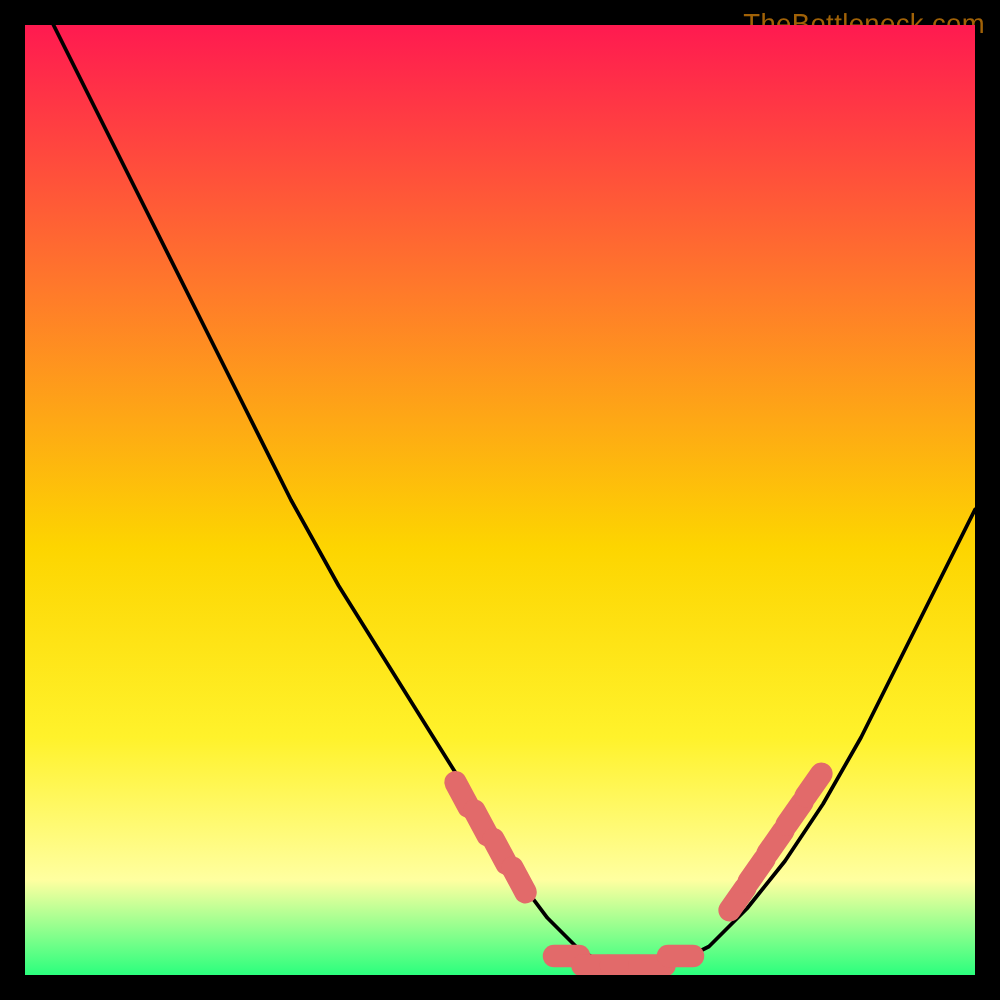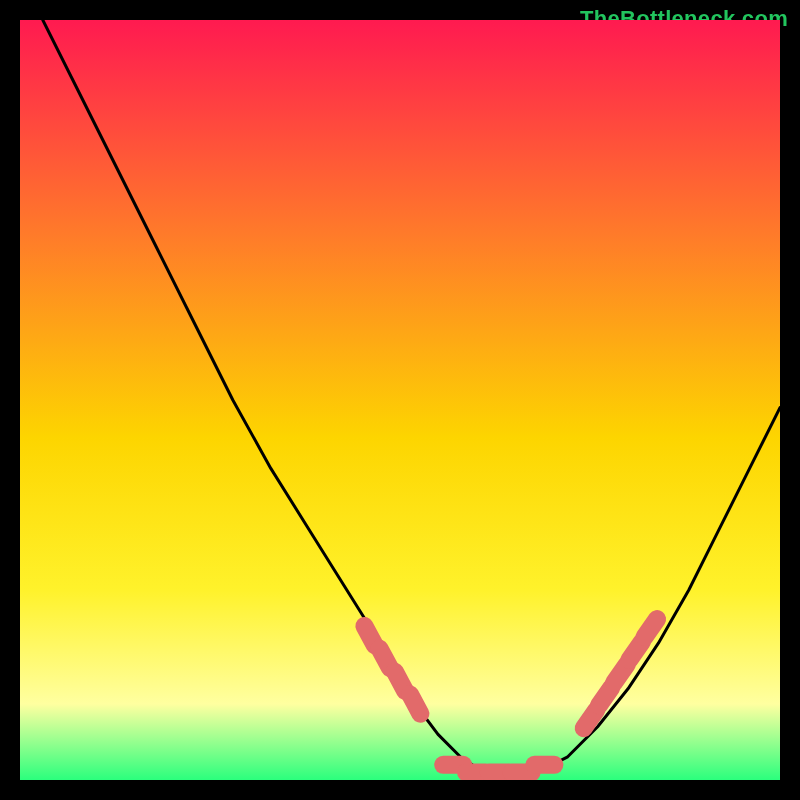--- a/index.html
+++ b/index.html
@@ -26,23 +26,23 @@
     height: 760px;
     box-sizing: border-box;
   }
   svg {
     display: block;
   }
   .watermark {
     position: absolute;
     top: 6px;
     right: 12px;
-    color: #22c55e;
+    color: #a16207;
     font-size: 22px;
-    font-weight: 700;
+    font-weight: 400;
     letter-spacing: 0.3px;
     user-select: none;
   }
 </style>
 </head>
 <body>
 
 <div class="stage">
 
   <div class="watermark">TheBottleneck.com</div>

